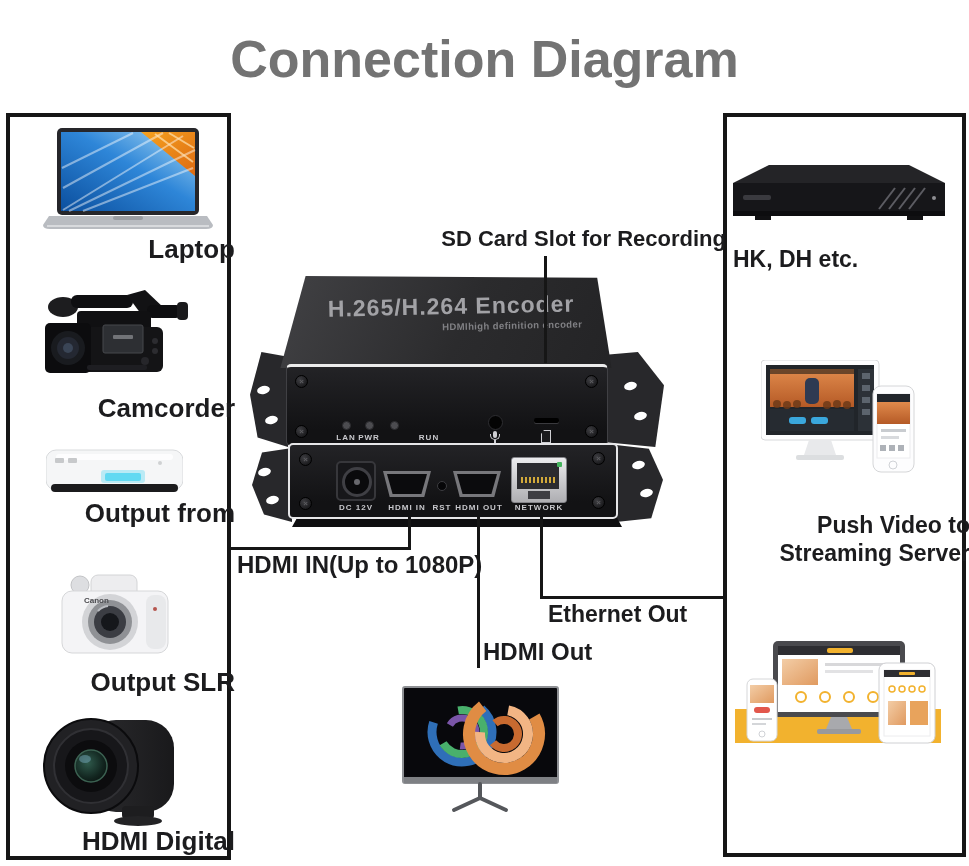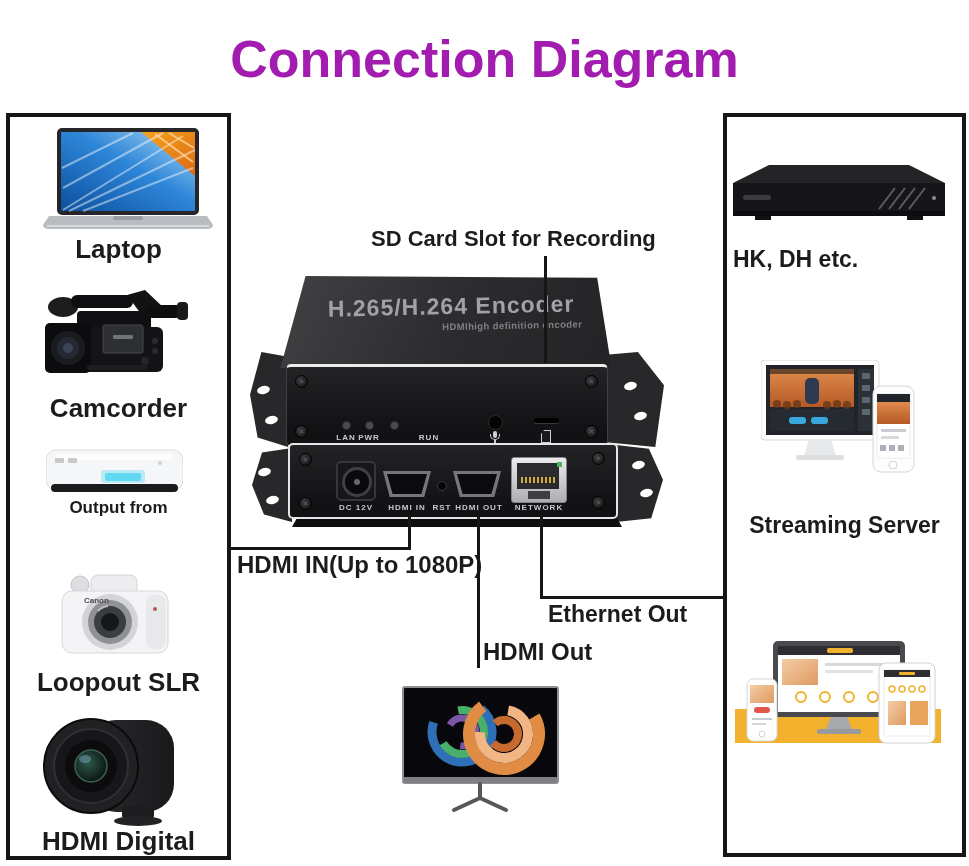--- a/index.html
+++ b/index.html
@@ -1,23 +1,23 @@
 <!DOCTYPE html>
 <html><head>
 <meta charset="utf-8">
 <style>
   html,body{margin:0;padding:0;background:#fff;}
   #canvas{position:relative;width:969px;height:866px;background:#ffffff;overflow:hidden;
           font-family:"Liberation Sans",sans-serif;color:#1a1a1c;}
   .abs{position:absolute;}
   .page-title{position:absolute;left:0;top:-6px;width:969px;text-align:center;
-              font-size:52px;font-weight:800;letter-spacing:0px;color:#a21caf;}
+              font-size:52px;font-weight:800;letter-spacing:0px;color:#737373;}
   .devbox{position:absolute;border:4px solid #161616;background:#fff;}
   .lbl{position:absolute;font-weight:700;color:#1c1c1e;line-height:1.08;}
-  .lbl.center{text-align:center;}
+  .lbl.center{text-align:right;padding-left:8px;}
   .ann{position:absolute;font-weight:700;color:#1c1c1e;white-space:nowrap;}
   .line{position:absolute;background:#161616;}
   
   .topface{position:absolute;left:266px;top:276px;width:360px;height:92px;
            background:linear-gradient(115deg,#434346,#2b2b2d 55%,#232325);
            clip-path:polygon(11% 0%,92% 2%,96% 100%,4% 100%);}
   .enc-text{position:absolute;left:328px;top:293px;width:254px;transform:rotate(-1.2deg);}
   .enc-title{font-size:23px;font-weight:800;color:#a2a2a6;letter-spacing:1px;white-space:nowrap;}
   .enc-sub{font-size:9.5px;font-weight:700;color:#808084;text-align:right;letter-spacing:.4px;margin-top:1px;}
   .bracket{position:absolute;background:#28282b;}
@@ -121,38 +121,38 @@
     <svg class="abs" style="left:36px;top:329px;" width="137" height="52" viewBox="0 0 137 52">
       <rect x="0" y="4" width="137" height="40" rx="10" fill="#f5f6f7" stroke="#d9dbdd"></rect>
       <rect x="5" y="38" width="127" height="8" rx="4" fill="#1b1b1d"></rect>
       <rect x="10" y="8" width="117" height="6" rx="3" fill="#ffffff" opacity=".8"></rect>
       <rect x="9" y="12" width="9" height="5" rx="1" fill="#c7c9cb"></rect>
       <rect x="22" y="12" width="9" height="5" rx="1" fill="#c7c9cb"></rect>
       <rect x="55" y="24" width="44" height="13" rx="3" fill="#62d9f2" opacity=".4"></rect>
       <rect x="59" y="27" width="36" height="8" rx="2" fill="#62d9f2"></rect>
       <circle cx="114" cy="17" r="2" fill="#cfd1d3"></circle>
     </svg>
-    <div class="lbl center" style="left:0;top:382px;width:100%;font-size:17px;">
+    <div class="lbl center" style="left:0;top:382px;width:100%;font-size:26px;">
       <span style="display:block">Output from</span>
     </div>
 
     <svg class="abs" style="left:48px;top:452px;" width="115" height="98" viewBox="0 0 115 98">
       <circle cx="22" cy="16" r="9" fill="#dddee1" stroke="#c2c3c6"></circle>
       <path d="M40,6 h32 a7,7 0 0 1 7,7 v11 h-46 v-11 a7,7 0 0 1 7,-7 Z" fill="#ededef" stroke="#d3d4d6"></path>
       <rect x="4" y="22" width="106" height="62" rx="10" fill="#f4f4f6" stroke="#d6d7d9"></rect>
       <rect x="88" y="26" width="20" height="54" rx="8" fill="#e8e9eb"></rect>
       <circle cx="52" cy="53" r="28" fill="#d3d4d7"></circle>
       <circle cx="52" cy="53" r="22" fill="#8f9195"></circle>
       <circle cx="52" cy="53" r="16" fill="#3b3d43"></circle>
       <circle cx="52" cy="53" r="9" fill="#15171b"></circle>
       <path d="M40,42 a16,16 0 0 1 10,-5" stroke="#b9bbc0" stroke-width="2" fill="none"></path>
       <text x="26" y="34" font-size="8" font-weight="bold" fill="#4a4a4e">Canon</text>
       <circle cx="97" cy="40" r="2" fill="#b5554e"></circle>
     </svg>
-    <div class="lbl center" style="left:0;top:551px;width:100%;font-size:26px;"><span>Loopout SLR</span></div>
+    <div class="lbl center" style="left:0;top:551px;width:100%;font-size:26px;"><span>Output SLR</span></div>
 
     <svg class="abs" style="left:28px;top:595px;" width="150" height="115" viewBox="0 0 150 115">
       <defs>
         <linearGradient id="camg" x1="0" y1="0" x2="1" y2="0">
           <stop offset="0" stop-color="#2b2b2e"></stop>
             <stop offset="1" stop-color="#19191b"></stop>
         </linearGradient>
         <radialGradient id="glass" cx=".4" cy=".4" r=".8">
           <stop offset="0" stop-color="#2f5a4c"></stop>
             <stop offset=".6" stop-color="#12251f"></stop>
@@ -231,20 +231,21 @@
       <rect x="120" y="69" width="25" height="3" fill="#c9ccd0"></rect>
       <rect x="120" y="76" width="18" height="3" fill="#d8dadd"></rect>
       <g fill="#aeb2b8">
           <rect x="119" y="85" width="6" height="6"></rect>
           <rect x="128" y="85" width="6" height="6"></rect>
           <rect x="137" y="85" width="6" height="6"></rect>
         </g>
       <circle cx="132" cy="105" r="4" fill="none" stroke="#d0d2d6"></circle>
     </svg>
     <div class="lbl center" style="left:0;top:394px;width:100%;font-size:23px;line-height:28px;">
+      <span style="display:block">Push Video to</span>
       <span style="display:block">Streaming Server</span>
     </div>
 
     <svg class="abs" style="left:8px;top:524px;" width="206" height="108" viewBox="0 0 206 108">
       <defs>
         <linearGradient id="skin" x1="0" y1="0" x2="1" y2="1">
           <stop offset="0" stop-color="#f3cda6"></stop>
             <stop offset="1" stop-color="#e09a60"></stop>
         </linearGradient>
       </defs>
@@ -347,21 +348,21 @@
         <span class="tab"></span>
         <span class="lamp"></span>
     </span>
     <span class="portlbl" style="left:66px;top:58px;">DC 12V</span>
     <span class="portlbl" style="left:117px;top:58px;">HDMI IN</span>
     <span class="portlbl" style="left:152px;top:58px;">RST</span>
     <span class="portlbl" style="left:189px;top:58px;">HDMI OUT</span>
     <span class="portlbl" style="left:249px;top:58px;">NETWORK</span>
   </div>
 
-  <div class="ann" style="left:371px;top:226px;width:320px;text-align:left;font-size:22px;">SD Card Slot for Recording</div>
+  <div class="ann" style="left:406px;top:226px;width:320px;text-align:right;font-size:22px;">SD Card Slot for Recording</div>
   <div class="line" style="left:544px;top:256px;width:3px;height:107px;"></div>
 
   <div class="line" style="left:408px;top:517px;width:3px;height:33px;"></div>
   <div class="line" style="left:227px;top:547px;width:184px;height:3px;"></div>
   <div class="ann" style="left:237px;top:551px;font-size:24px;">HDMI IN(Up to 1080P)</div>
 
   <div class="line" style="left:477px;top:517px;width:3px;height:151px;"></div>
   <div class="ann" style="left:483px;top:638px;font-size:24px;">HDMI Out</div>
 
   <div class="line" style="left:540px;top:517px;width:3px;height:82px;"></div>

